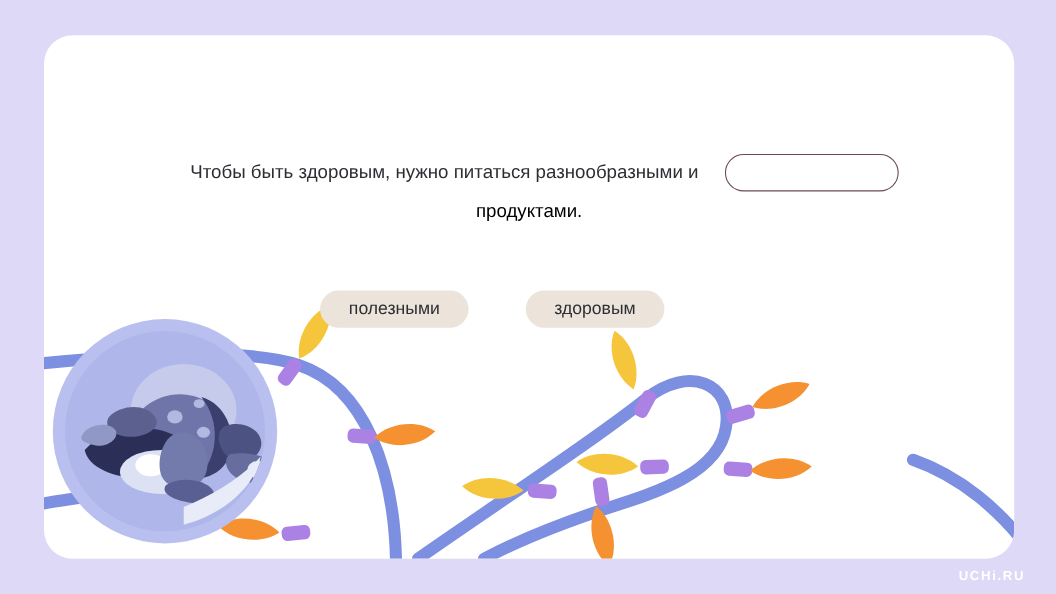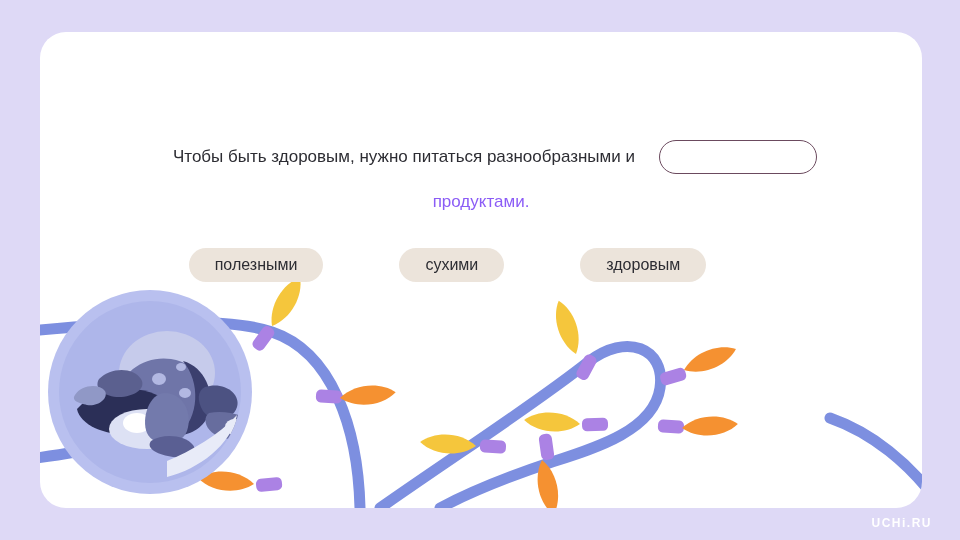--- a/index.html
+++ b/index.html
@@ -50,41 +50,41 @@
     align-items: center;
     justify-content: center;
     gap: 24px;
     font-size: 17px;
     color: #2d2d33;
     line-height: 1.3;
     white-space: nowrap;
     margin-left: 28px;
   }
   .q-line2 {
-    margin-top: 18px;
+    margin-top: 8px;
     font-size: 17px;
-    color: #8b5cf6;
+    color: #000000;
   }
   .blank-slot {
     display: inline-block;
     width: 156px;
     height: 32px;
     border: 1.6px solid #6b4a5e;
     border-radius: 18px;
     background: transparent;
     vertical-align: middle;
   }
   .chips {
     position: absolute;
     left: 0;
-    top: 216px;
+    top: 232px;
     width: 815px;
     display: flex;
     justify-content: center;
-    gap: 76px;
+    gap: 52px;
     z-index: 6;
   }
   .chip {
     background: #ece4db;
     border-radius: 18px;
     padding: 8px 26px;
     font-size: 16px;
     color: #2d2d33;
     white-space: nowrap;
     cursor: pointer;
@@ -237,21 +237,20 @@
     <div class="question">
       <div class="q-line1">
         <span>Чтобы быть здоровым, нужно питаться разнообразными и</span>
         <span class="blank-slot"></span>
       </div>
       <div class="q-line2">продуктами.</div>
     </div>
 
     <div class="chips">
       <div class="chip">полезными</div>
-      <div class="chip">сухими</div>
       <div class="chip">здоровым</div>
     </div>
 
   </div>
 
   <div class="watermark">UCHi.RU</div>
 
 </div>
 
 </body></html>

